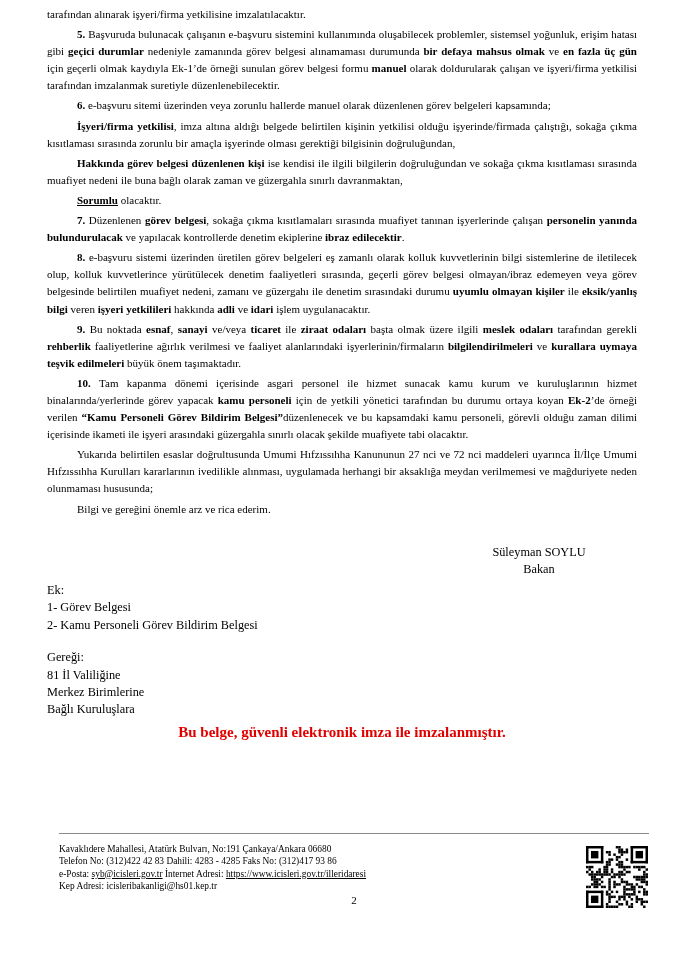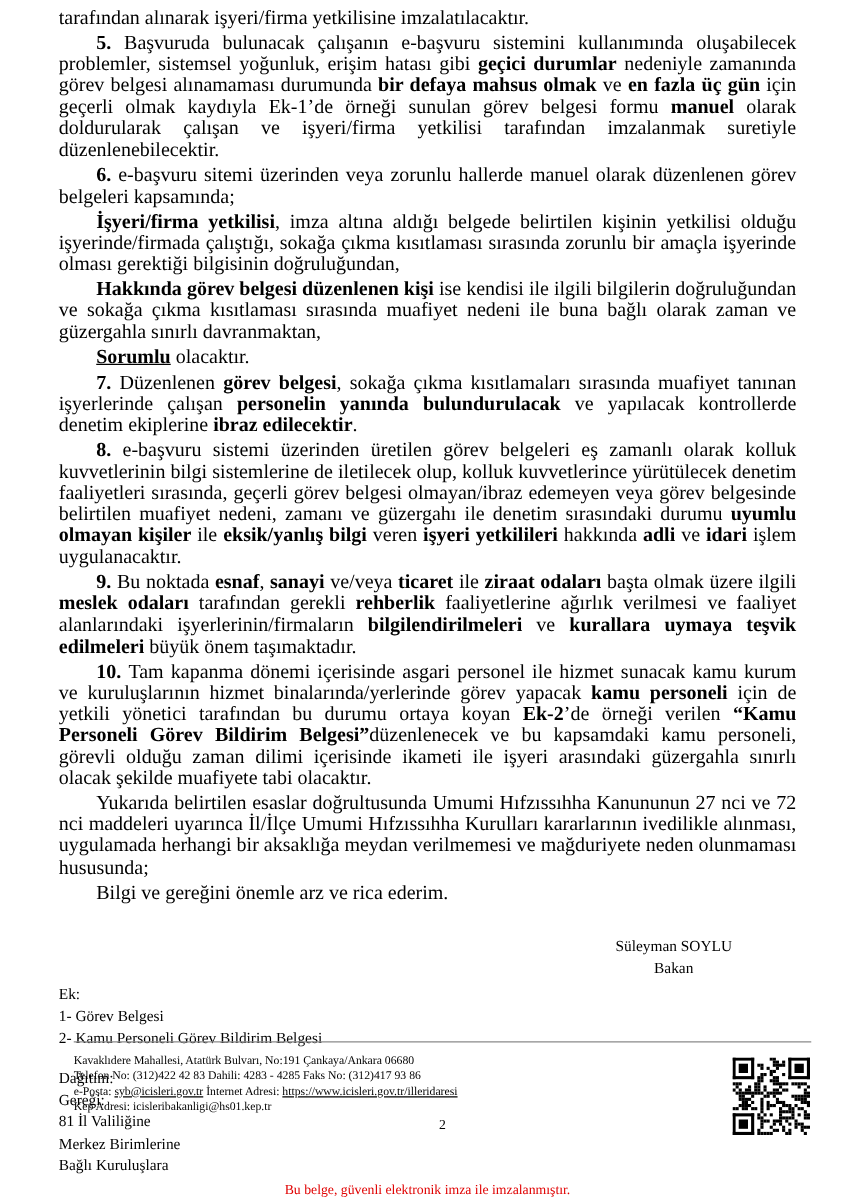--- a/index.html
+++ b/index.html
@@ -3,36 +3,36 @@
 <meta charset="utf-8">
 <style>
   html,body { margin:0; padding:0; background:#ffffff; }
   .page {
     width:678px; height:960px; position:relative; overflow:hidden;
     background:#ffffff; color:#000;
     font-family:"Liberation Serif", serif;
   }
   .content { position:absolute; left:47px; top:6px; width:590px; }
   .para {
-    margin:0 0 3px 0; font-size:16px; line-height:17.1px;
+    margin:0 0 3px 0; font-size:11px; line-height:17.1px;
     text-align:justify; text-justify:inter-word;
   }
   .para.indent { text-indent:30px; }
 
   .sig { width:180px; margin:26px 8px 0 auto; text-align:center;
          font-size:12.3px; line-height:17.2px; }
 
   .ek { margin-top:4px; font-size:12.3px; line-height:17.4px; }
   .dist { margin-top:15px; font-size:12.3px; line-height:17.4px; }
   .dist-cols { display:flex; }
   .dist-col-left { width:298px; }
   .dist-col-right { flex:1; }
 
   .verify { text-align:center; margin-top:5px; }
-  .notice { font-size:11px; font-weight:normal; }
+  .notice { font-size:15px; font-weight:bold; }
   .vline { font-size:9.6px; margin-top:2.5px; }
   .vlabel { font-size:9.6px; }
   .mono { font-family:"Liberation Mono", monospace; font-size:8.6px; }
   .vlink { font-style:italic; font-weight:bold; text-decoration:underline; color:#000; cursor:pointer; }
 
   .footer {
     position:absolute; left:59px; width:590px; top:833px;
     border-top:1px solid #8a8a8a; padding-top:9px;
     font-size:9.4px; line-height:12.3px;
   }
@@ -68,21 +68,20 @@
 
     <div class="ek">
       <div>Ek:</div>
       <div>
           <div>1- Görev Belgesi</div>
           <div>2- Kamu Personeli Görev Bildirim Belgesi</div>
         </div>
     </div>
 
     <div class="dist">
-      <div>Dağıtım:</div>
       <div class="dist-cols">
         <div class="dist-col-left">
           <div>Gereği:</div>
           <div>
               <div>81 İl Valiliğine</div>
               <div>Merkez Birimlerine</div>
               <div>Bağlı Kuruluşlara</div>
             </div>
         </div>
       </div>

